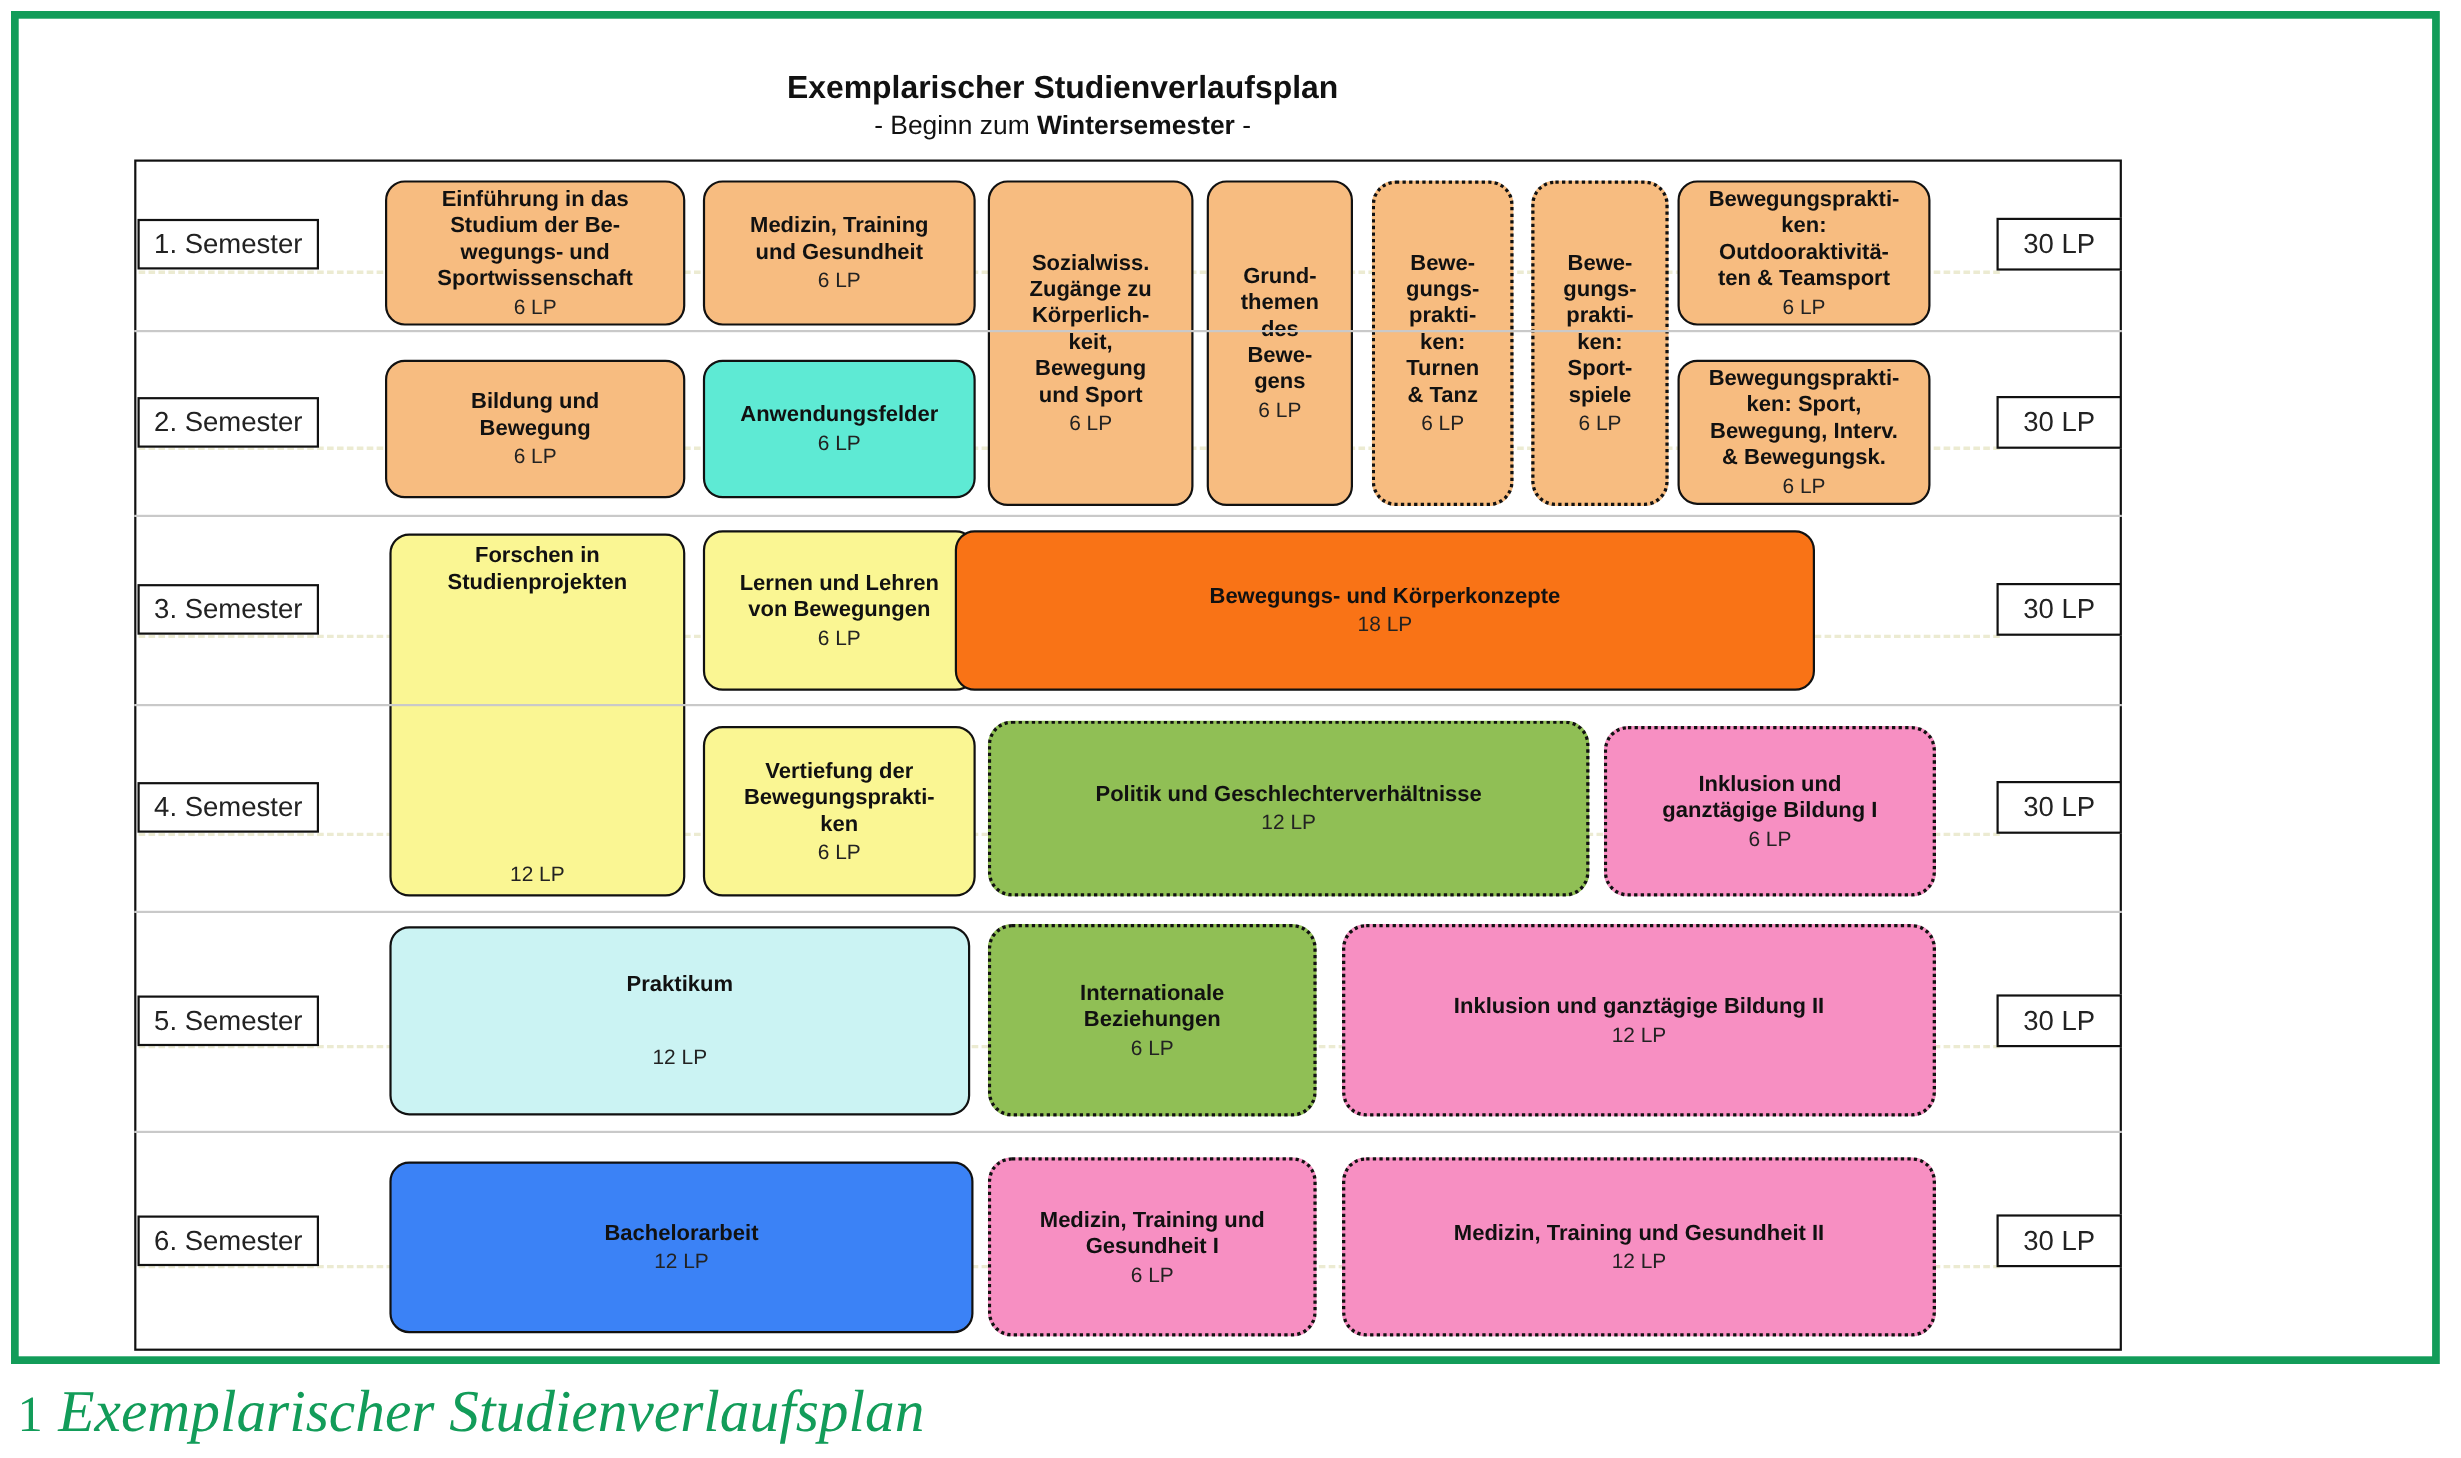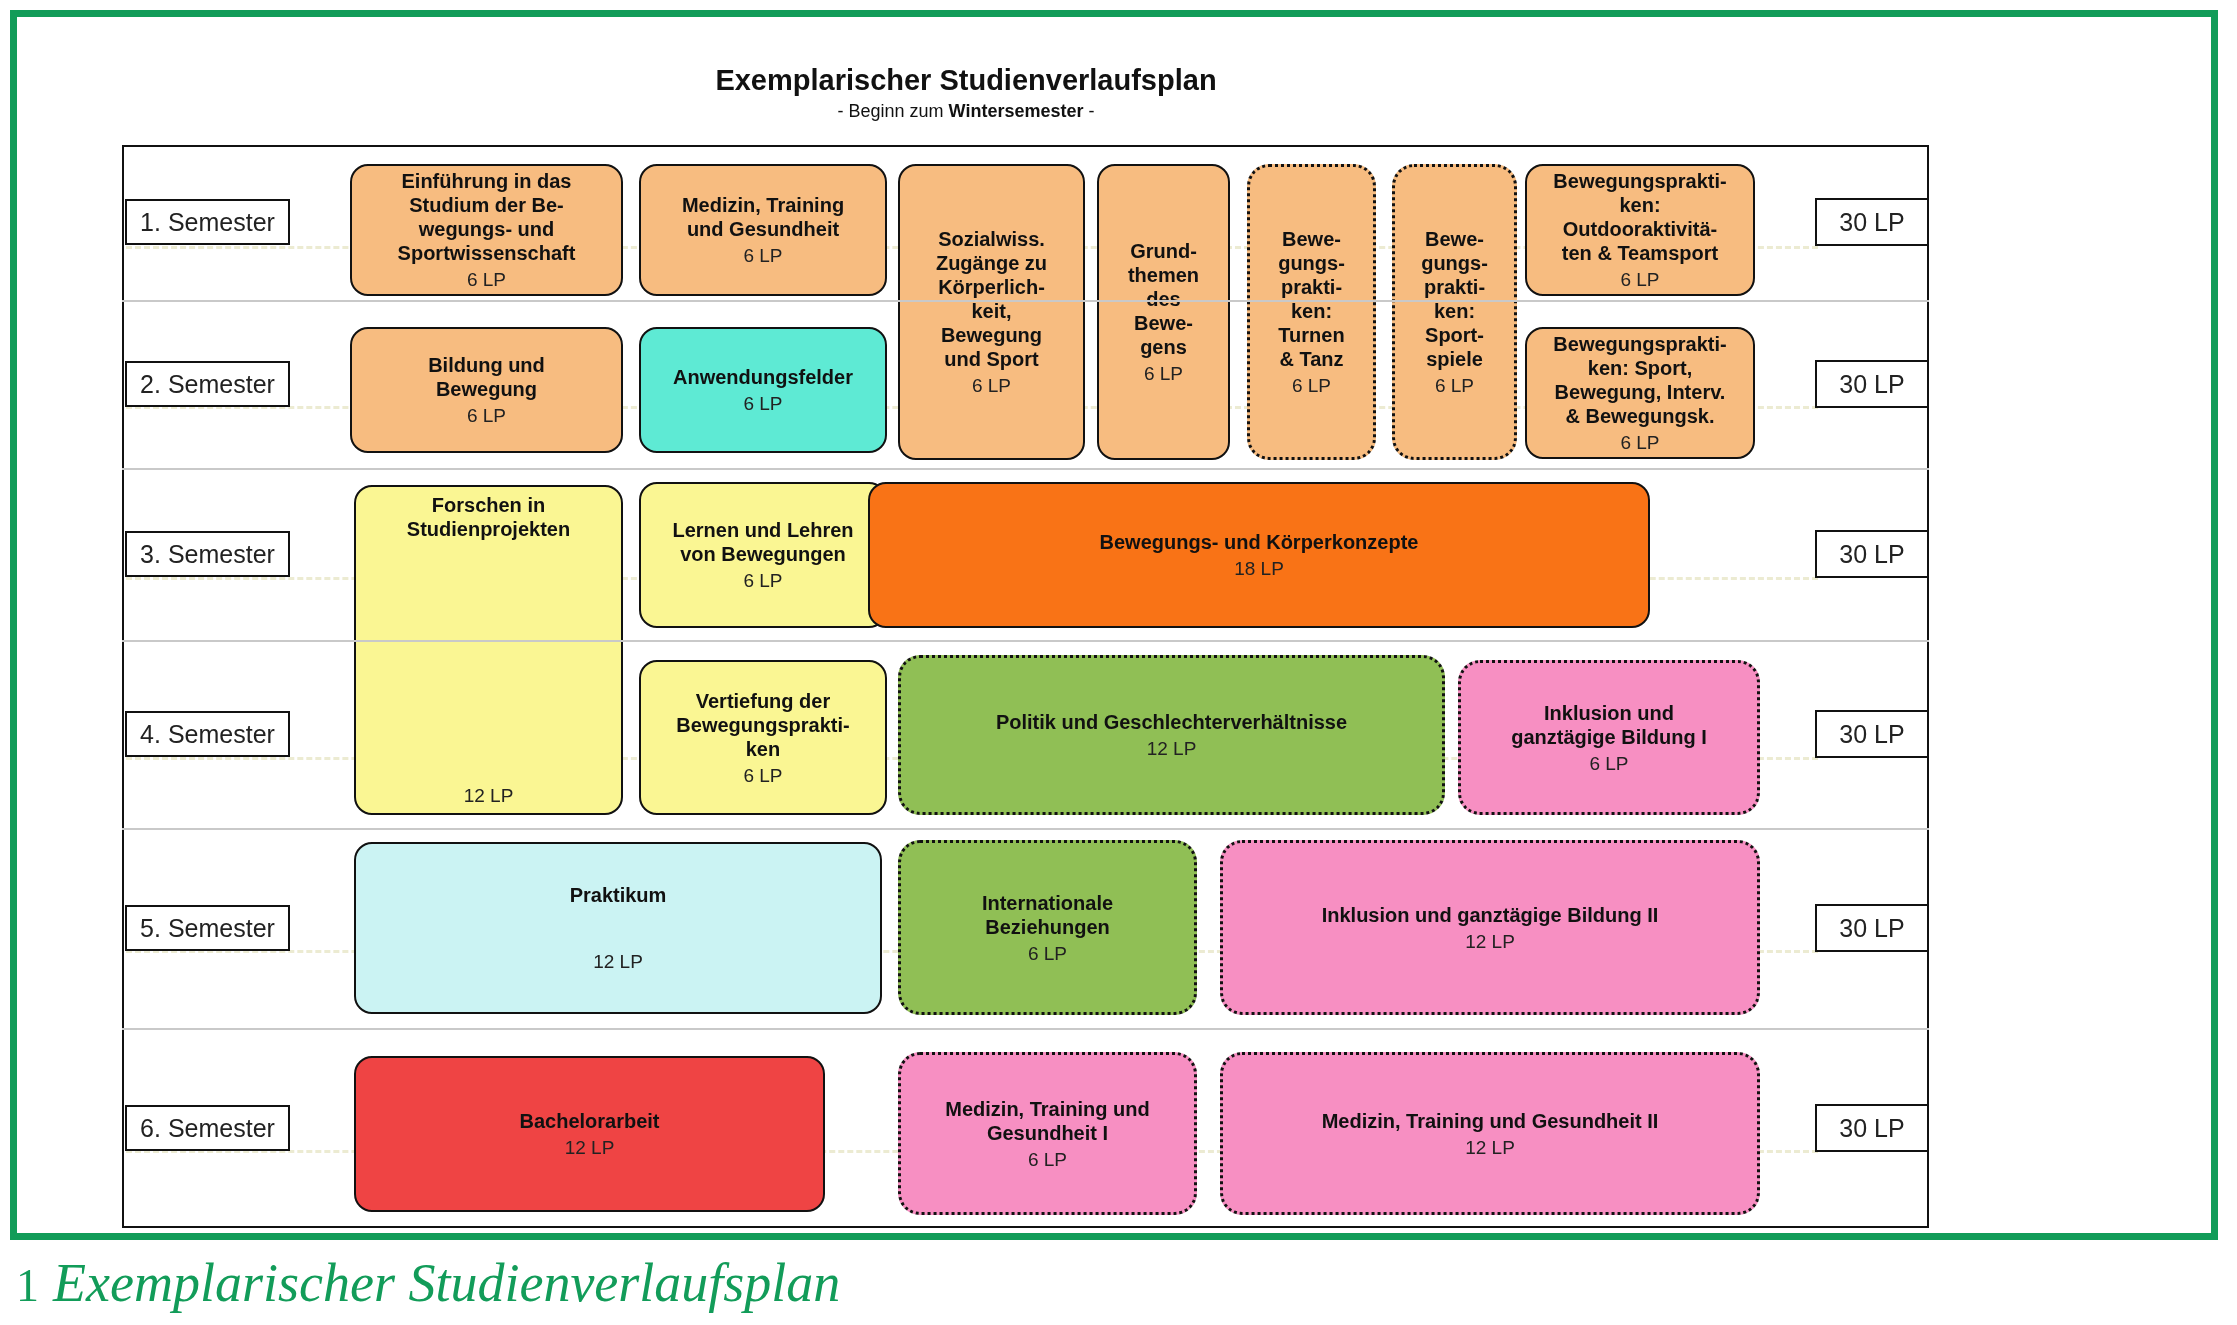--- a/index.html
+++ b/index.html
@@ -2,21 +2,21 @@
 <html style="--green-frame: #129c59;"><head>
 <meta charset="utf-8">
 <style>
   html,body{margin:0;padding:0;background:#ffffff;}
   .page{position:relative;width:2237px;height:1325px;background:#ffffff;overflow:hidden;
         font-family:"Liberation Sans","DejaVu Sans",sans-serif;color:#111;}
   .figure-frame{position:absolute;left:10px;top:10px;width:2208px;height:1230px;
         border:7px solid var(--green-frame);box-sizing:border-box;background:#ffffff;z-index:0;}
   .title-wrap{position:absolute;left:0;top:64px;width:1932px;text-align:center;z-index:4;}
   .title-line1{font-size:29px;font-weight:bold;}
-  .title-line2{font-size:18px;margin-top:4px;}
+  .title-line2{font-size:24px;margin-top:4px;}
   .title-line2 .b{font-weight:bold;}
   .plan-table{position:absolute;left:122px;top:145px;width:1807px;height:1083px;
         border:2.5px solid #111;box-sizing:border-box;background:#ffffff;z-index:1;}
   .sep{position:absolute;left:122px;width:1807px;height:0;border-top:2px solid #c9c9c9;z-index:3;}
   .dash{position:absolute;left:126px;width:1692px;height:0;border-top:3px dashed #ecebd2;z-index:1;}
   .box{position:absolute;border:2.5px solid #111;border-radius:18px;box-sizing:border-box;
         display:flex;flex-direction:column;align-items:center;justify-content:center;
         text-align:center;padding:6px;z-index:2;}
   .box.dotted{border:3.5px dotted #111;border-radius:22px;}
   .box .t{font-weight:bold;font-size:20px;line-height:1.2;white-space:pre-line;color:#111;}
@@ -152,21 +152,21 @@
   </div>
       <div class="box dotted" style="left: 898px; top: 840px; width: 299px; height: 175px; background: rgb(144, 191, 85);">
     <span class="t">Internationale
 Beziehungen</span>
     <span class="lp">6 LP</span>
   </div>
       <div class="box dotted" style="left: 1220px; top: 840px; width: 540px; height: 175px; background: rgb(247, 143, 194);">
     <span class="t">Inklusion und ganztägige Bildung II</span>
     <span class="lp">12 LP</span>
   </div>
-      <div class="box" style="left: 354px; top: 1056px; width: 471px; height: 156px; background: #ef4444;">
+      <div class="box" style="left: 354px; top: 1056px; width: 531px; height: 156px; background: #3b82f6;">
     <span class="t">Bachelorarbeit</span>
     <span class="lp">12 LP</span>
   </div>
       <div class="box dotted" style="left: 898px; top: 1052px; width: 299px; height: 163px; background: rgb(247, 143, 194);">
     <span class="t">Medizin, Training und
 Gesundheit I</span>
     <span class="lp">6 LP</span>
   </div>
       <div class="box dotted" style="left: 1220px; top: 1052px; width: 540px; height: 163px; background: rgb(247, 143, 194);">
     <span class="t">Medizin, Training und Gesundheit II</span>

